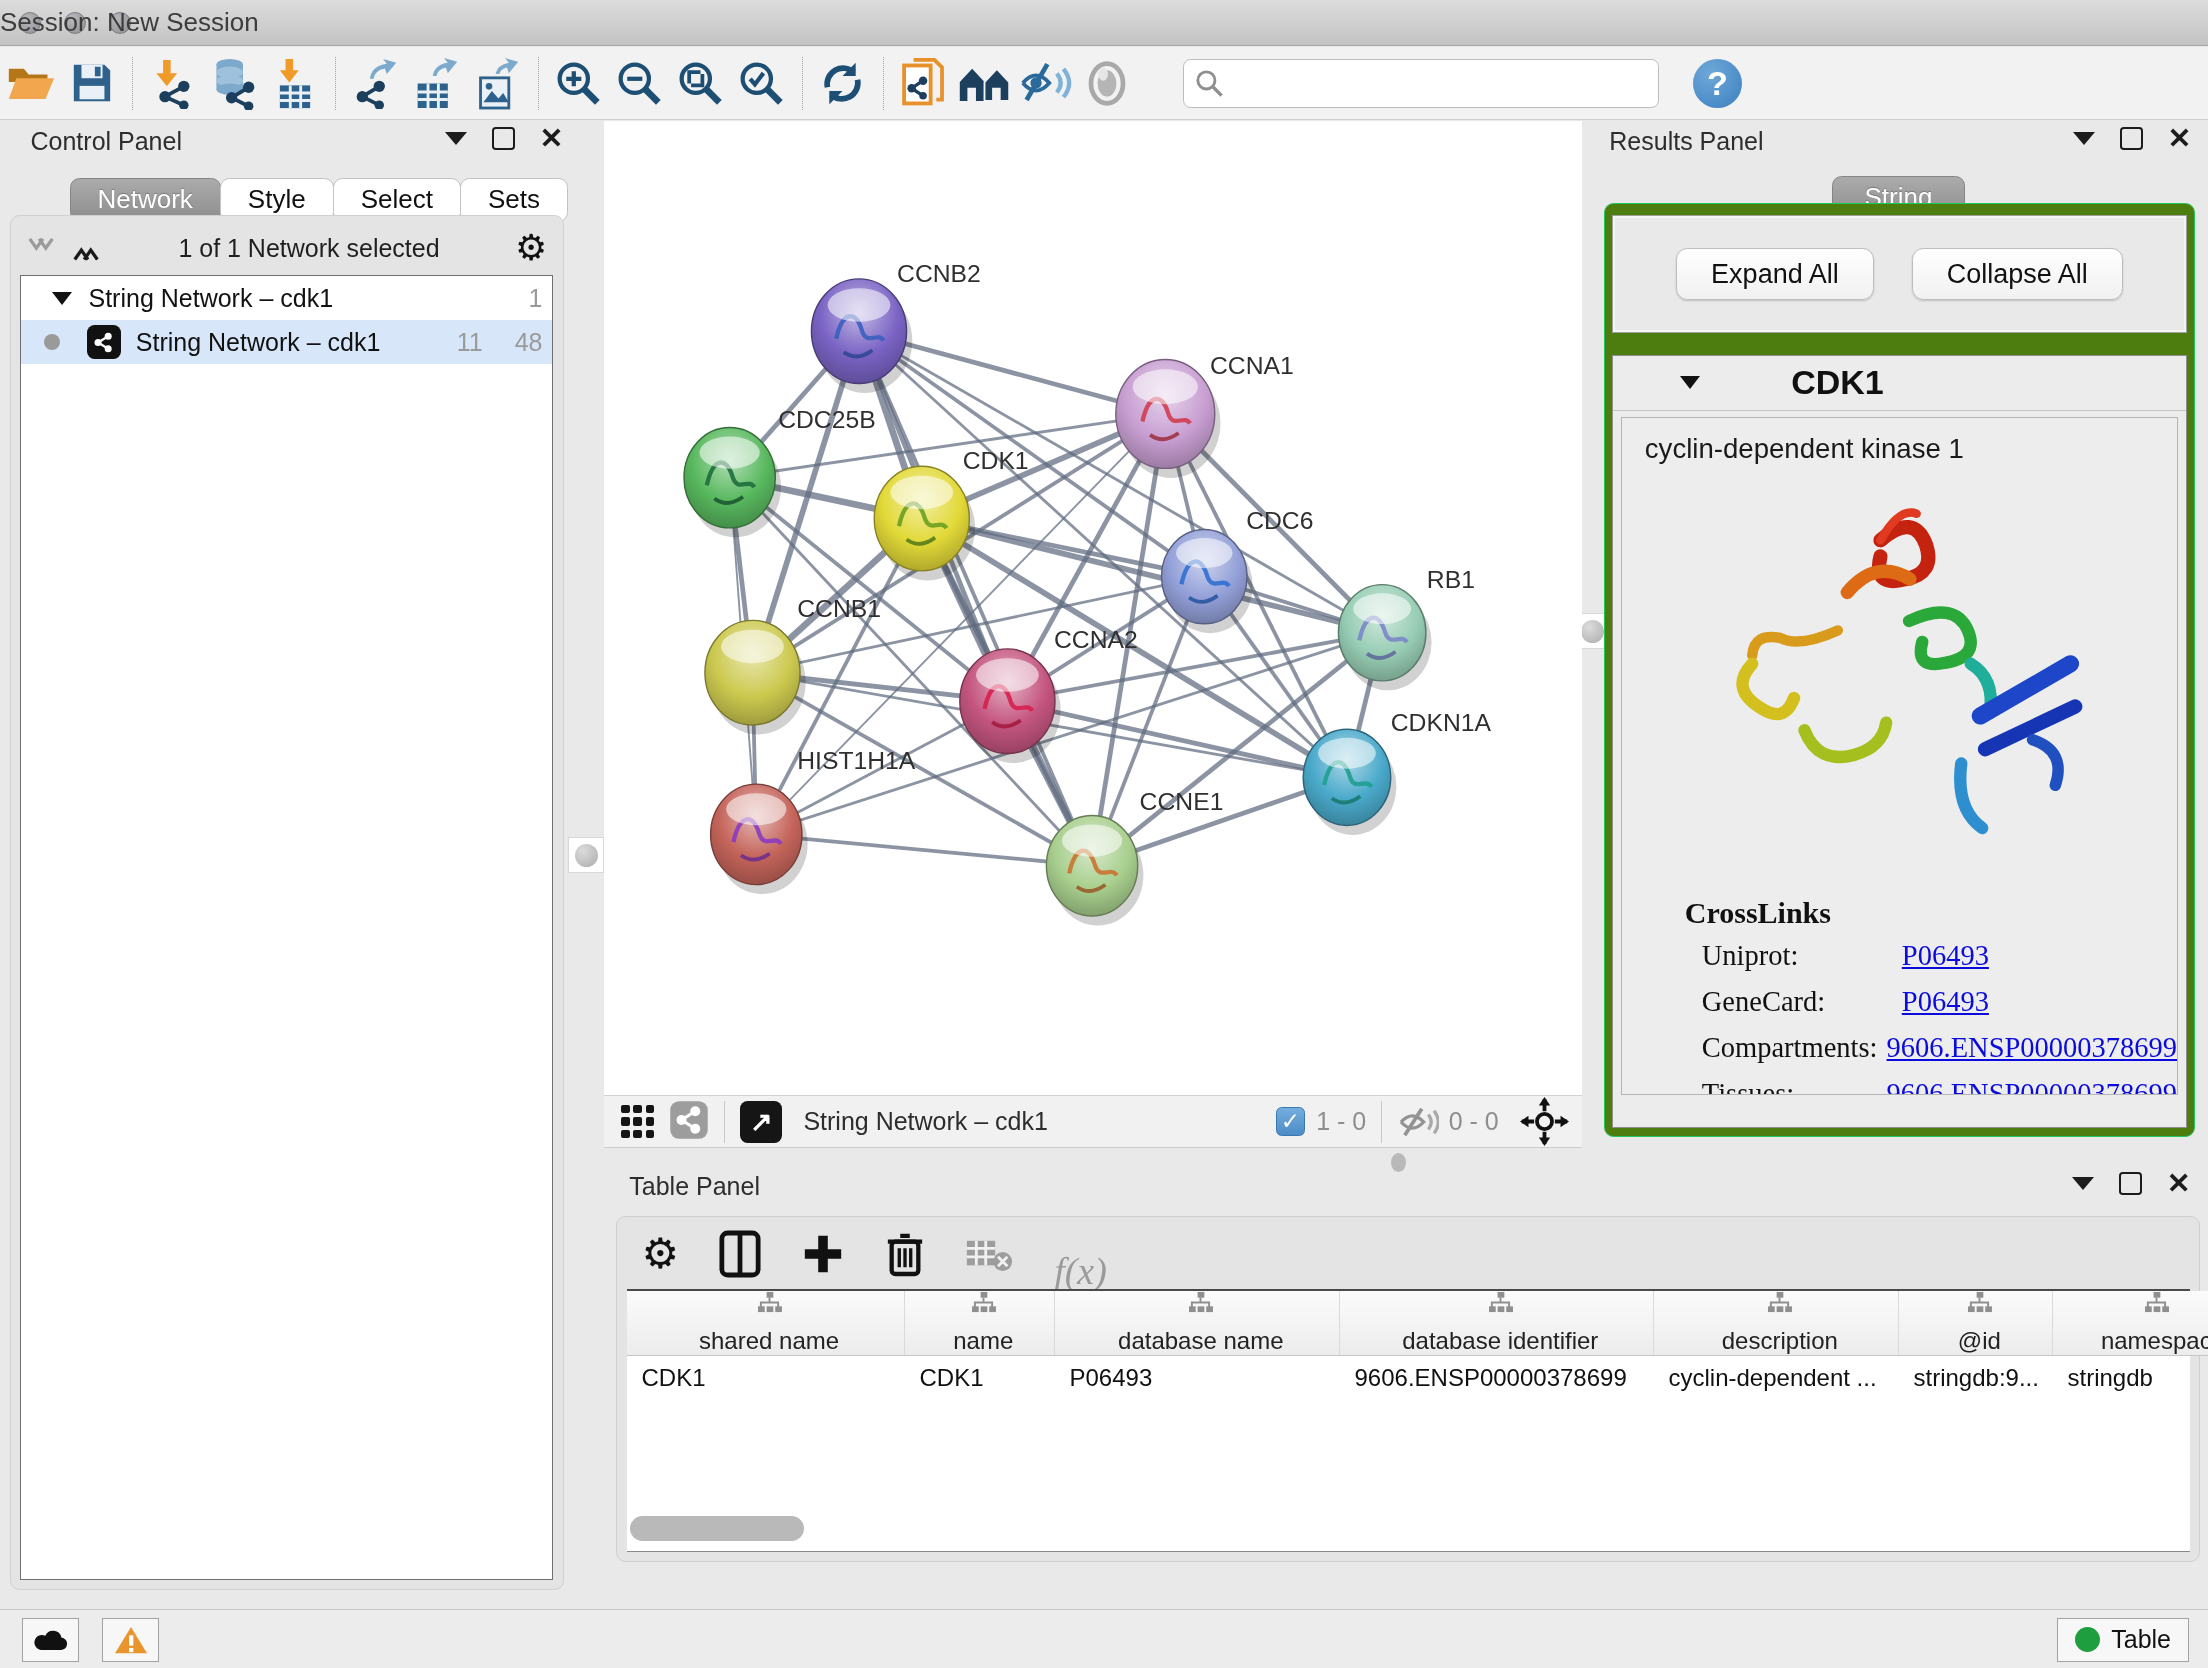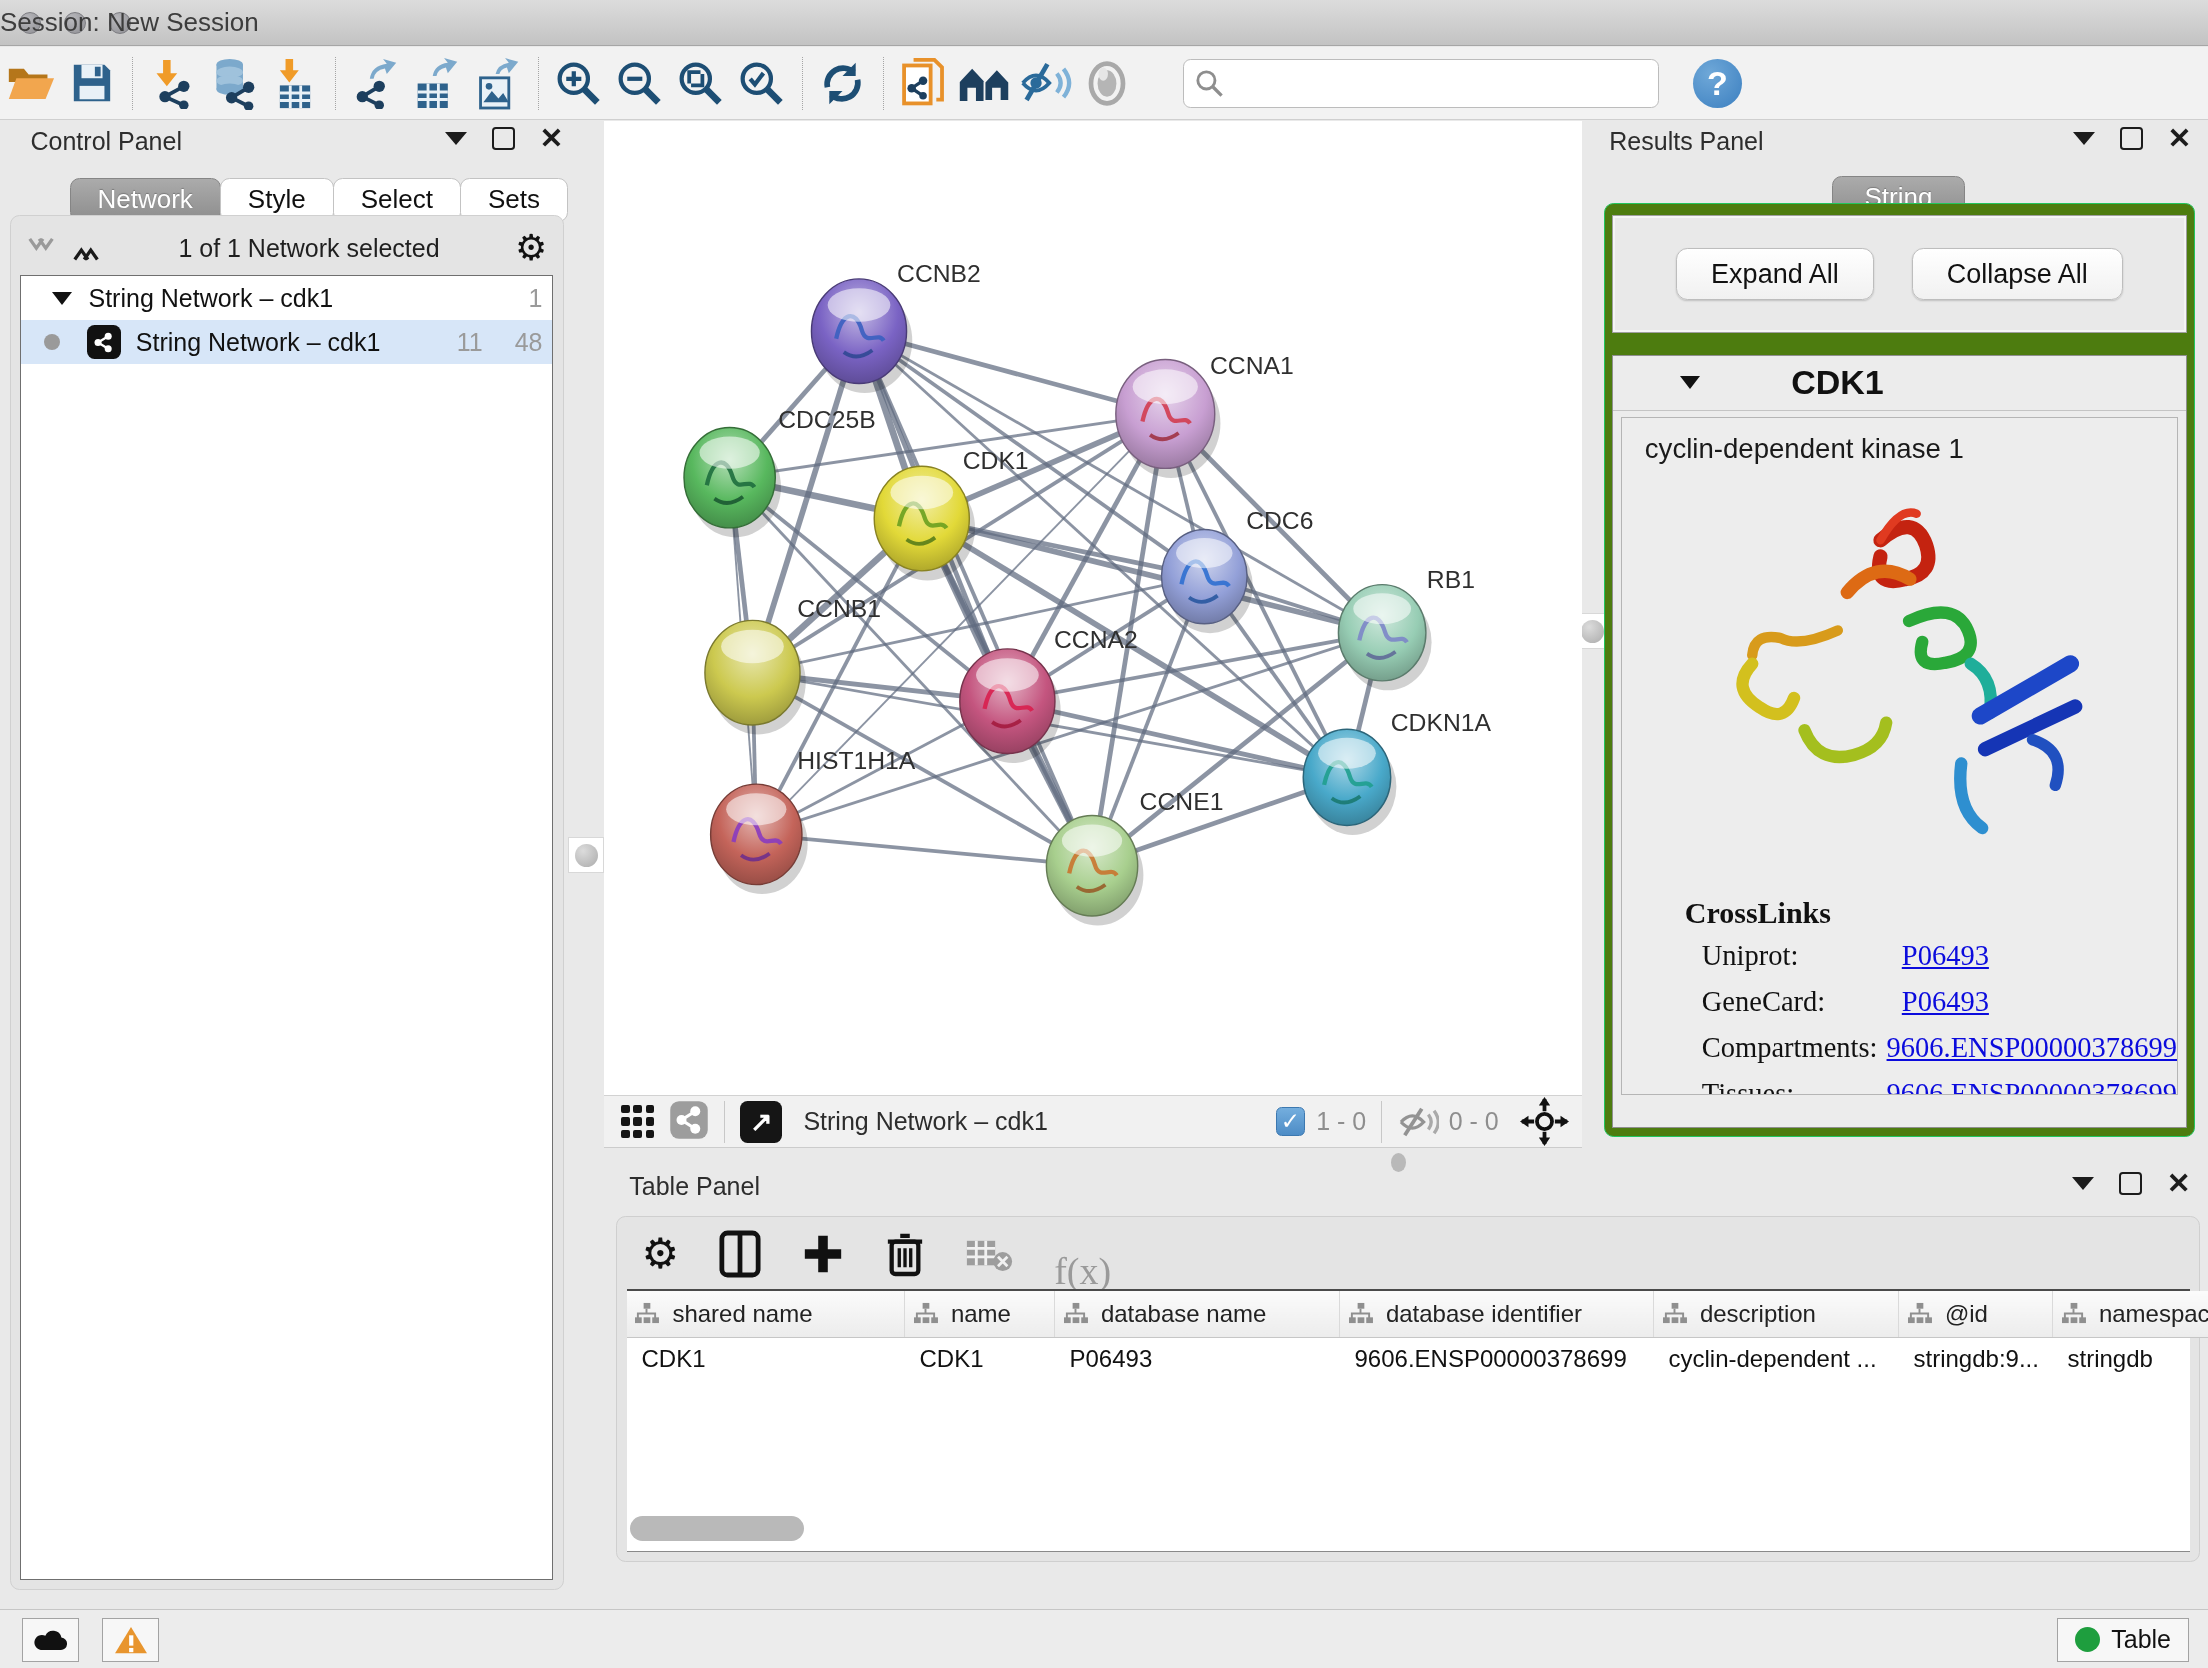--- a/index.html
+++ b/index.html
@@ -96,27 +96,27 @@
   .cl-title { font-size:30px; font-weight:bold; color:#111; margin-bottom:9.5px; }
   .cl-row { display:flex; font-size:28.5px; margin-bottom:14.3px; }
   .cl-label { width:200px; color:#111; margin-left:17px; }
   .cl-link { color:#0b0bdd; text-decoration:underline; }
 
   
   .table-panel { position:absolute; left:616px; top:1172px; width:1586px; height:445px; }
   .tp-body { position:absolute; left:0; right:1.9px; top:44px; bottom:55px; background:#e4e4e4;
     border:1px solid #cfcfcf; border-radius:9.5px; padding:9.5px; }
   .tp-toolbar { display:flex; align-items:center; gap:40px; height:55px; padding-left:15px; }
-  .fx { font-family:"Liberation Serif", serif; font-size:38px; color:#9a9a9a;margin-top:33px; }
+  .fx { font-family:"Liberation Serif", serif; font-style:italic; font-size:38px; color:#9a9a9a;margin-top:33px; }
   .tbl-wrap { position:absolute; left:9.5px; right:9.5px; top:72px; bottom:9.5px; background:#fff; border-top:2.9px solid #4a4a4a; border-bottom:1.9px solid #8a8a8a; }
   table.datatable { border-collapse:collapse; width:100%; table-layout:fixed; }
   table.datatable th { background:linear-gradient(#fbfbfb,#ececec); border-right:1px solid #dadada; border-bottom:1px solid #c6c6c6;
     font-size:24px; font-weight:normal; color:#222; height:46px; text-align:left; padding-left:7.6px; white-space:nowrap; overflow:hidden; }
   table.datatable td { font-size:24px; color:#111; height:44px; padding-left:15px; white-space:nowrap; overflow:hidden; }
-  th .hdr { display:flex; align-items:center; gap:13.3px; }
+  th .hdr { display:flex; align-items:center; gap:13.3px;flex-direction:column; }
   .hscroll { position:absolute; left:3.8px; bottom:5.7px; width:100%; height:28.5px; }
   .hthumb { width:174px; height:25px; border-radius:12.4px; background:#b9b9b9; }
   .tp-tabs { position:absolute; left:0; right:0; bottom:0; display:flex; justify-content:center; }
 
   
   .statusbar { position:absolute; left:0; top:1609px; width:2208px; height:59px; background:#ececec; border-top:1px solid #c6c6c6; }
   .sb-btn { position:absolute; top:7.6px; height:44px; background:#f7f7f7; border:1.9px solid #a3a3a3; display:flex; align-items:center; justify-content:center; }
   .memory { font-size:25px; color:#111; gap:11.4px; padding:0 17px; }
   .memdot { width:25px; height:25px; border-radius:50%; }
 

